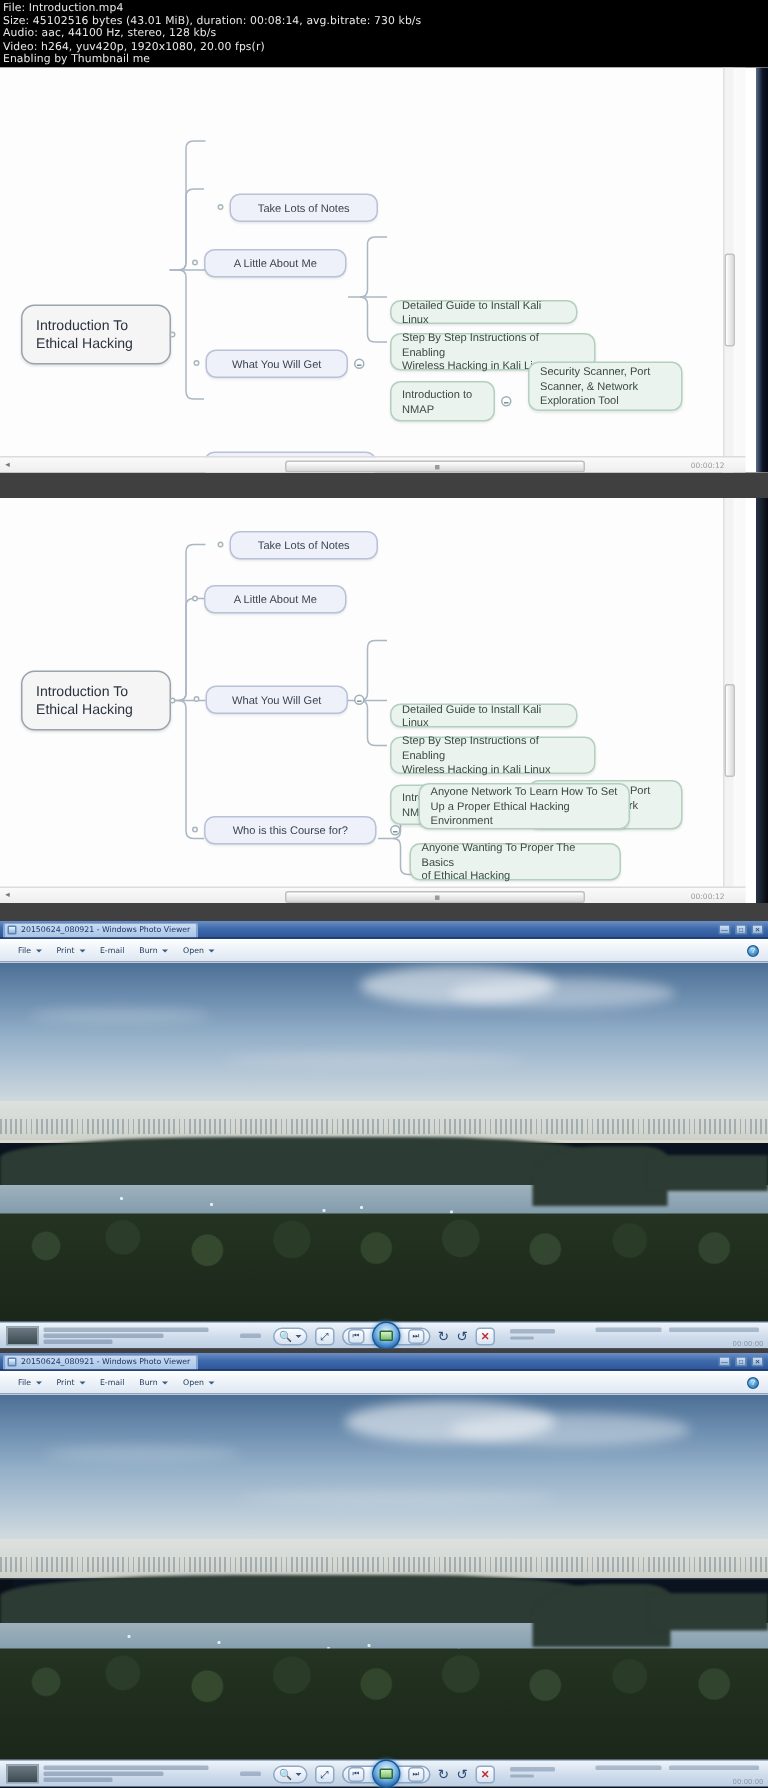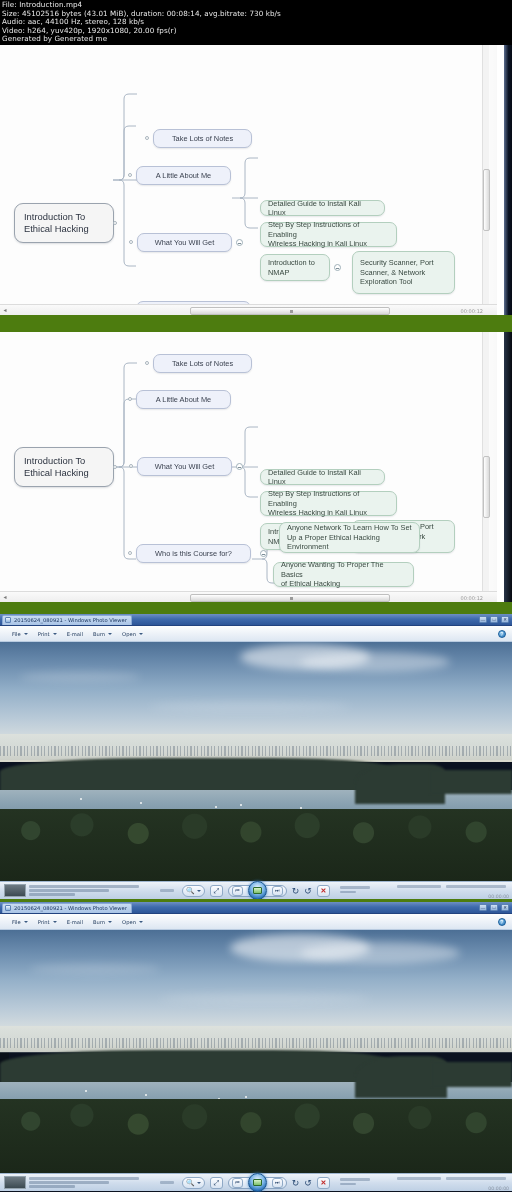--- a/index.html
+++ b/index.html
@@ -1,21 +1,21 @@
 <!DOCTYPE html>
 <html><head>
 <meta charset="utf-8">
 <style>
   * { box-sizing: border-box; margin: 0; padding: 0; }
   html, body {
     width: 512px; height: 1192px;
     font-family: "Liberation Sans", sans-serif;
     background: #000; overflow: hidden;
   }
-  .page { position: relative; width: 512px; height: 1192px; background:#4d7c0f; }
+  .page { position: relative; width: 512px; height: 1192px; background:#404040; }
 
   
   .mediainfo {
     position:absolute; left:0; top:0; width:512px; height:45px;
     background:#000; color:#e8e8e8;
     font-family:"DejaVu Sans", sans-serif;
     font-size:7.2px; line-height:8.6px;
     padding:1px 2px 0 2px; letter-spacing:.01em;
     white-space:nowrap; overflow:hidden;
   }
@@ -318,21 +318,21 @@
 </head>
 <body>
 
 <div class="page">
 
   <div class="mediainfo">
     <div>File: Introduction.mp4</div>
     <div>Size: 45102516 bytes (43.01 MiB), duration: 00:08:14, avg.bitrate: 730 kb/s</div>
     <div>Audio: aac, 44100 Hz, stereo, 128 kb/s</div>
     <div>Video: h264, yuv420p, 1920x1080, 20.00 fps(r)</div>
-    <div>Generated by Generated me</div>
+    <div>Enabling by Thumbnail me</div>
   </div>
 
   <div class="mm mm1">
     <div class="mm-canvas">
 
       <svg class="mm-svg" viewBox="0 0 497 270" preserveAspectRatio="none">
         <g fill="none" stroke="#aab6c4" stroke-width="1">
           <path d="M113 135 H119 Q124 135 124 130 V54 Q124 49 129 49 H137"></path>
           <path d="M119 135 Q124 135 124 130 V86 Q124 81 129 81 H136"></path>
           <path d="M113 135 H132 Q136 135 136 135 H137"></path>
@@ -361,21 +361,21 @@
       <div class="node blue" style="left:136px; top:256px; width:115px; height:19px; justify-content:center;">Who is this Course for?</div>
       <div class="dot" style="left:128px; top:263px;"></div>
       <div class="toggle plus" style="left:260px; top:262px;"></div>
 
       <div class="node green" style="left:260px; top:155px; width:125px; height:16px;">Detailed Guide to Install Kali Linux</div>
       <div class="node green" style="left:260px; top:177px; width:137px; height:25px;">Step By Step Instructions of Enabling
 Wireless Hacking in Kali Linux</div>
       <div class="node green" style="left:260px; top:209px; width:70px; height:27px;">Introduction to
 NMAP</div>
       <div class="toggle" style="left:334px; top:219px;"></div>
-      <div class="node green" style="left:352px; top:206px; width:103px; height:43px;">Security Scanner, Port
+      <div class="node green" style="left:352px; top:196px; width:103px; height:33px;">Security Scanner, Port
 Scanner, &amp; Network
 Exploration Tool</div>
 
       <div class="mm-vbar">
         <div class="vthumb"></div>
       </div>
 
       <div class="mm-hbar">
         <div class="arrow-l">◄</div>
         <div class="thumb"></div>

